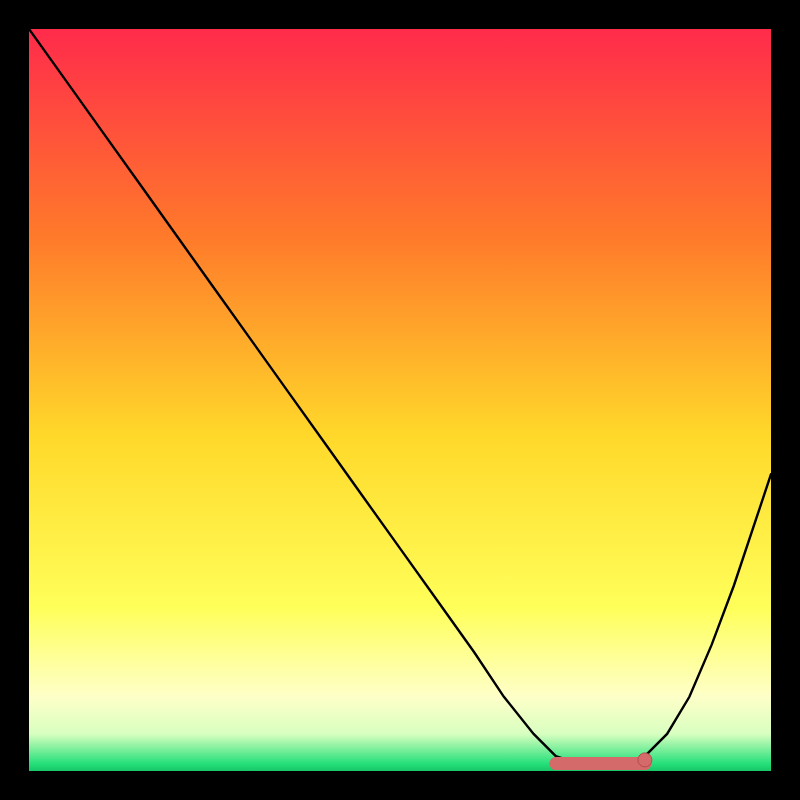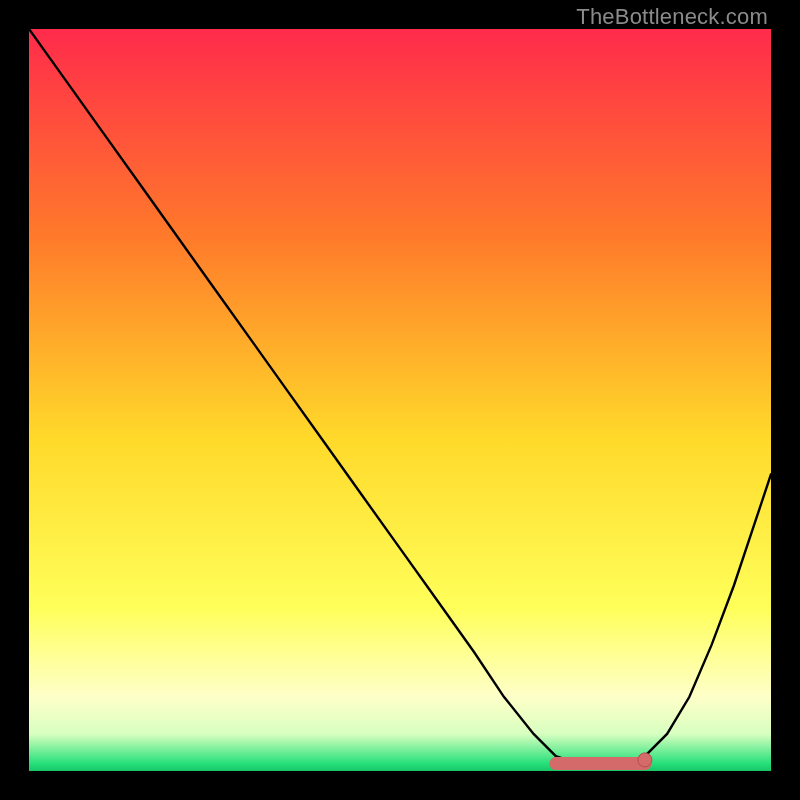--- a/index.html
+++ b/index.html
@@ -66,15 +66,14 @@
     </svg>
 
     <svg class="curve-svg" viewBox="0 0 742 742" preserveAspectRatio="none">
       <path fill="none" stroke="#000" stroke-width="2.4" stroke-linecap="round" d="M0.0 0.0 L37.1 51.9 L74.2 103.9 L111.3 155.8 L148.4 207.8 L185.5 259.7 L222.6 311.6 L259.7 363.6 L296.8 415.5 L333.9 467.5 L371.0 519.4 L408.1 571.3 L445.2 623.3 L474.9 667.8 L504.6 704.9 L526.8 727.2 L549.1 734.6 L571.3 734.6 L593.6 734.6 L615.9 727.2 L638.1 704.9 L660.4 667.8 L682.6 615.9 L704.9 556.5 L727.2 489.7 L742.0 445.2"></path>
       <path fill="none" stroke="#d46a6a" stroke-width="13" stroke-linecap="round" d="M526.8 734.6 L615.9 734.6"></path>
       <circle r="7" fill="#d46a6a" stroke="#b84b4b" stroke-width="1" cx="615.9" cy="730.9"></circle>
     </svg>
 
   </div>
 
-  <div class="watermark">TheBottleneck.com</div>
 
 </div>
 
 </body></html>

